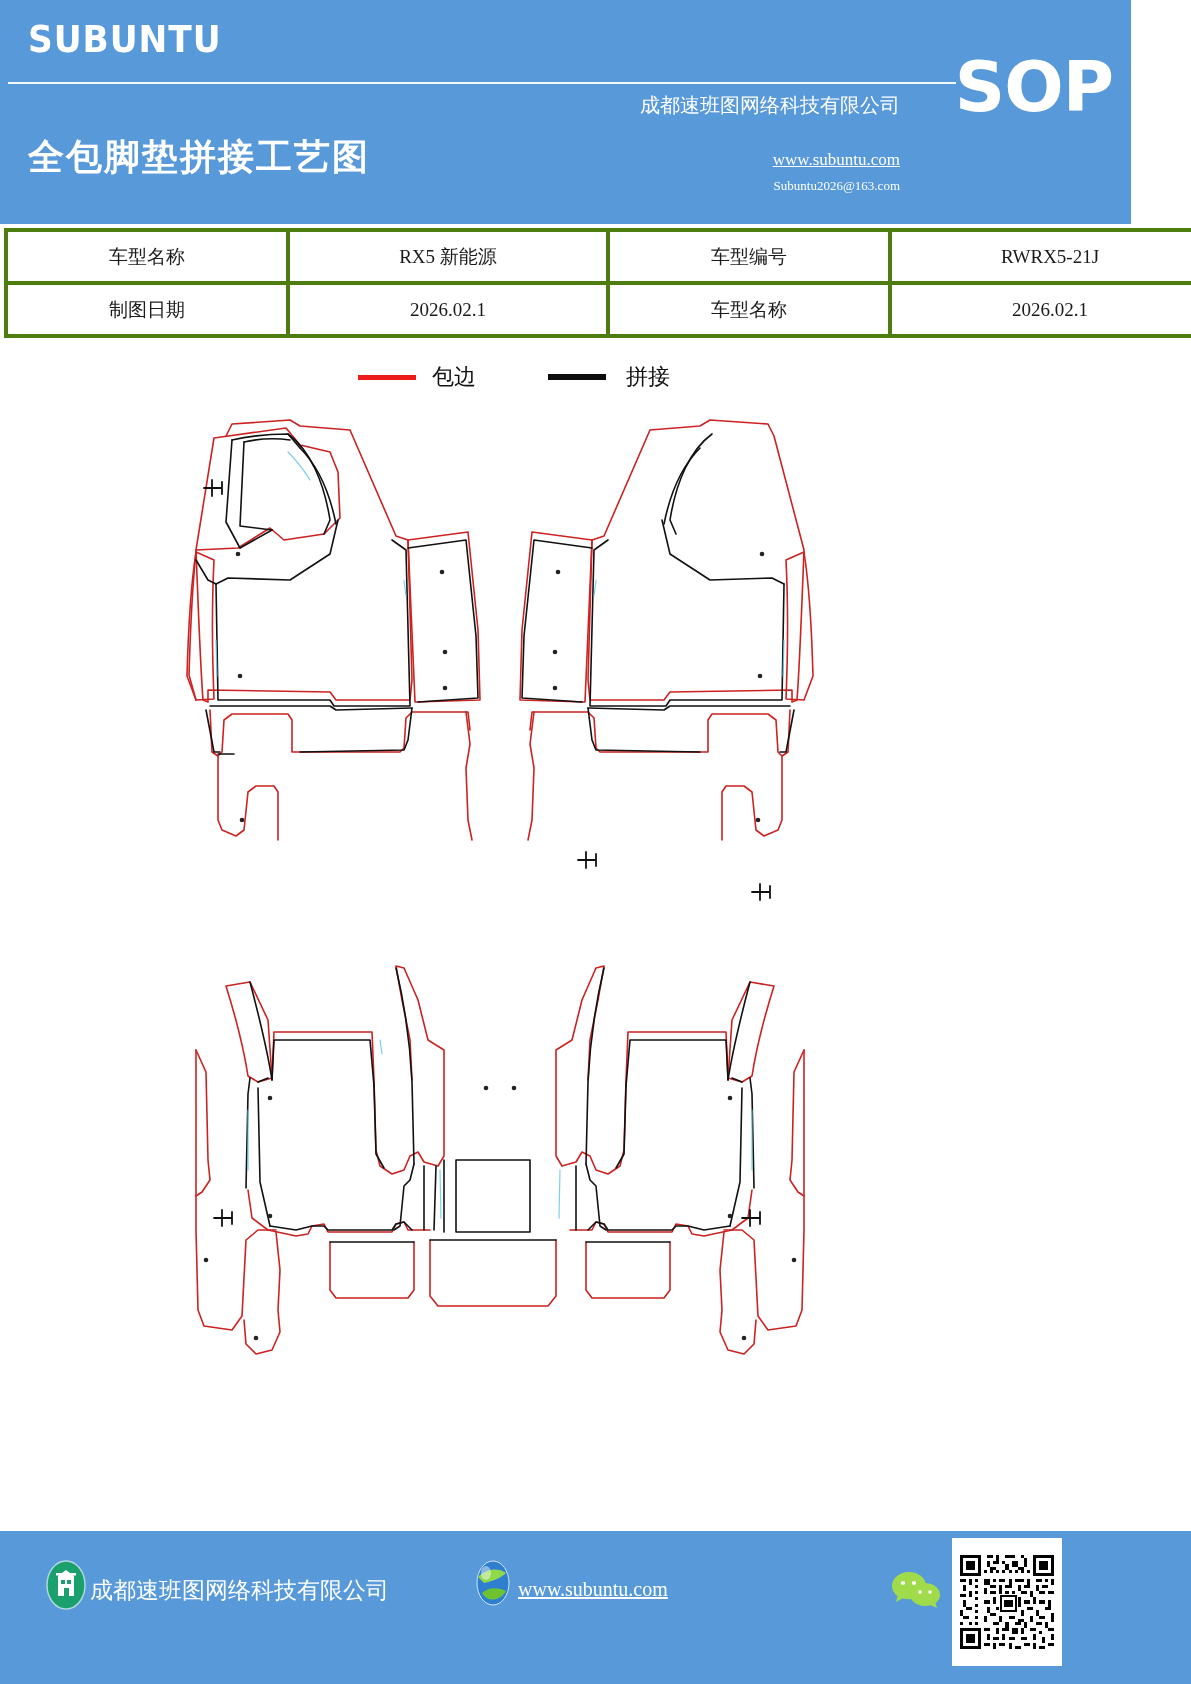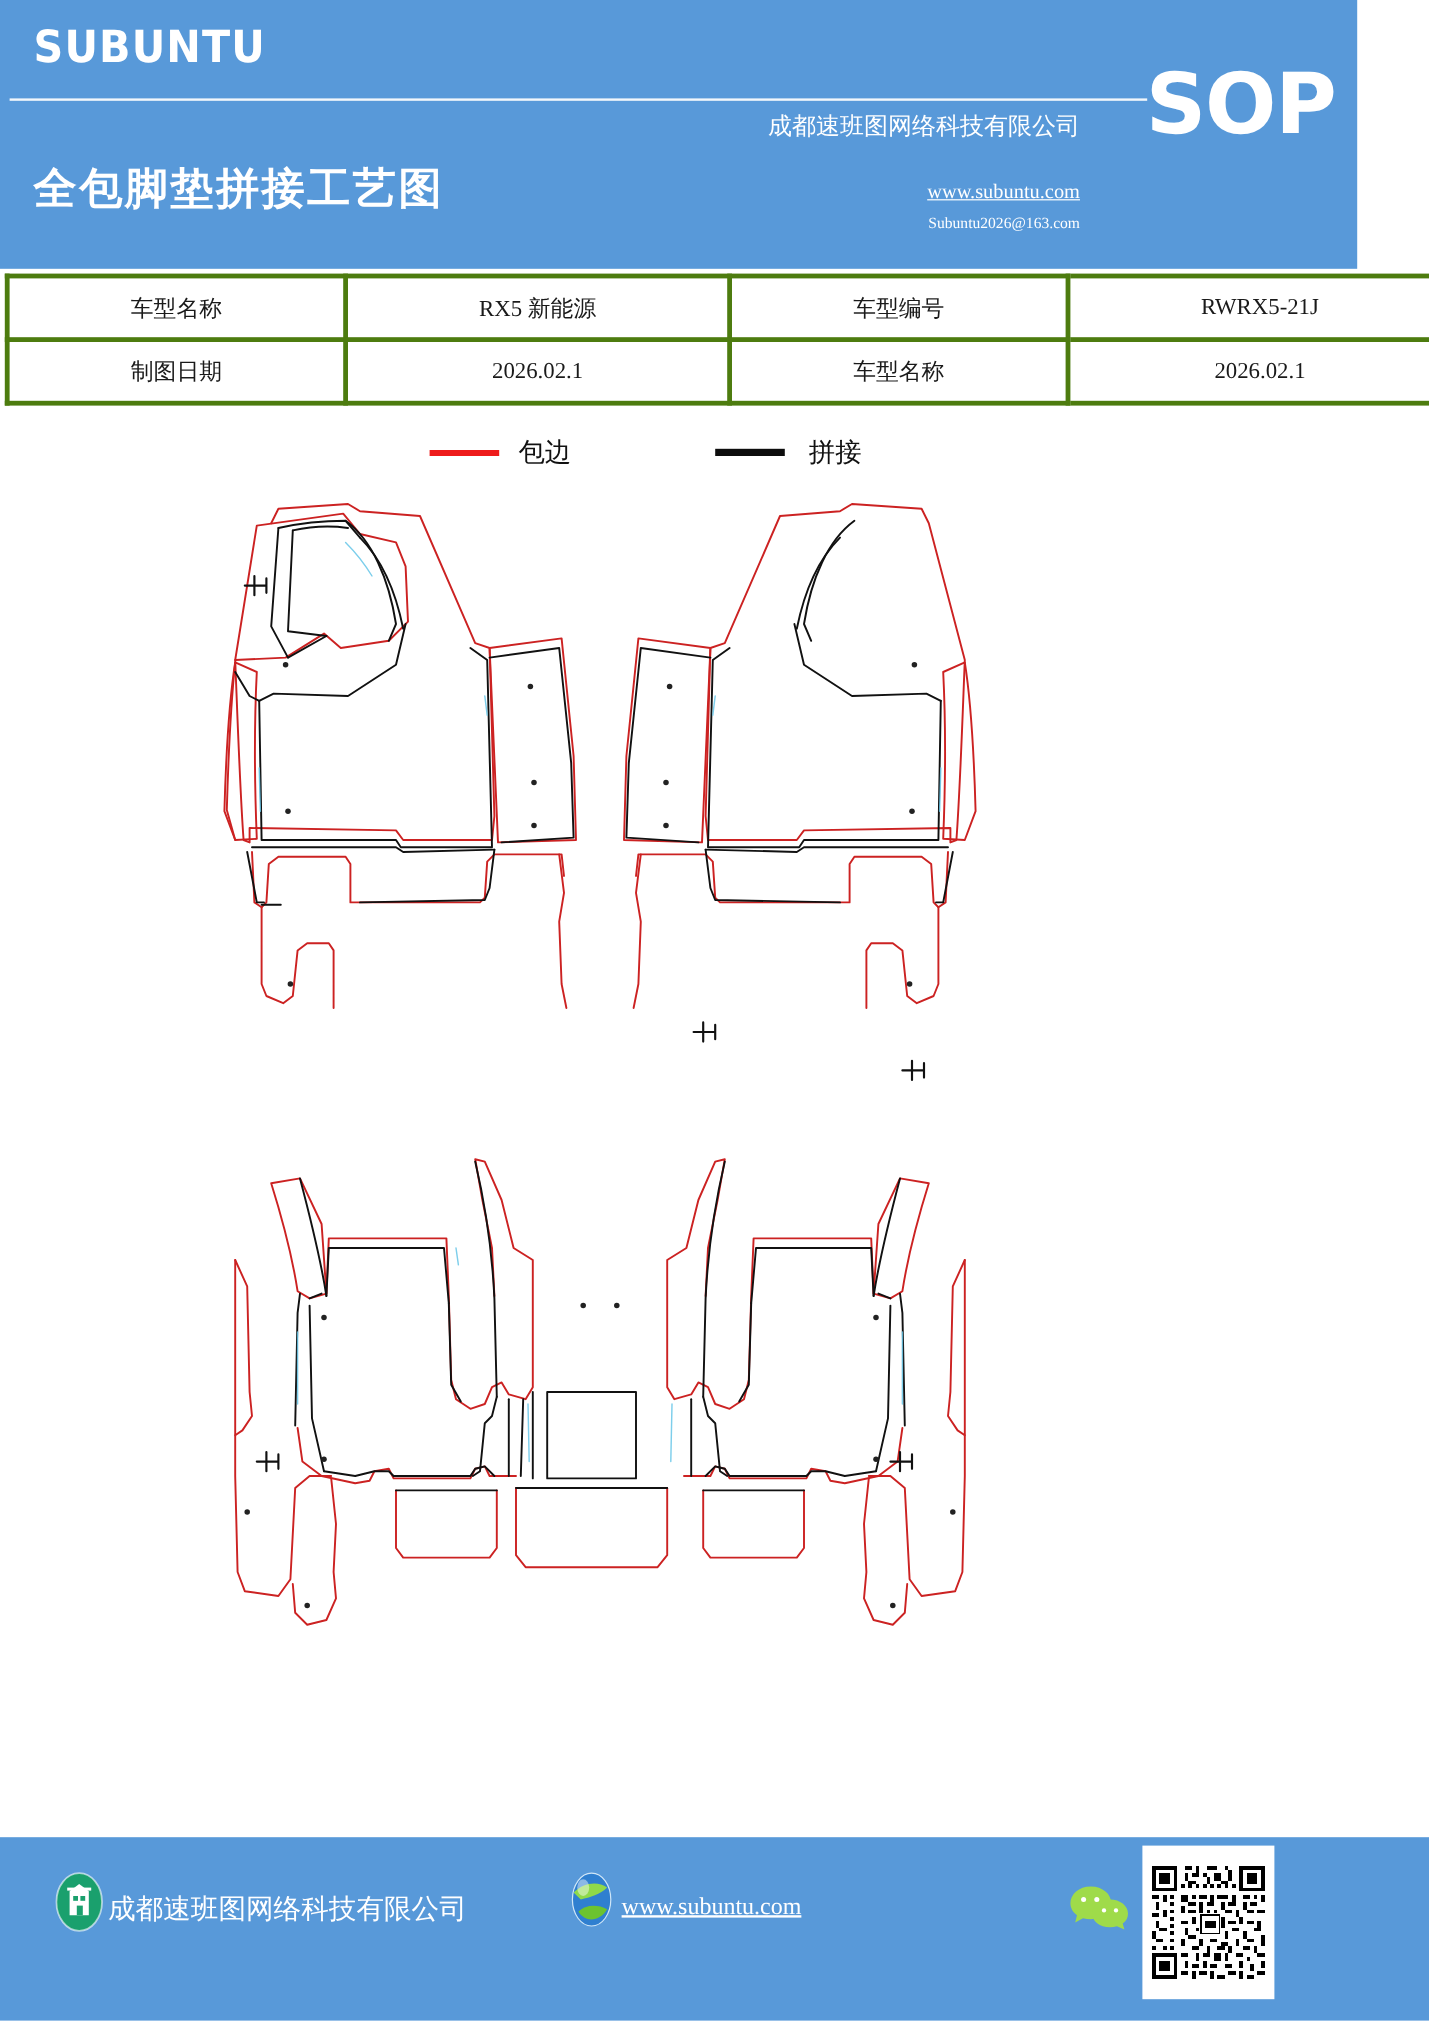--- a/index.html
+++ b/index.html
@@ -93,21 +93,21 @@
   .info-table td.value{width:314px;}
 
   
   .legend{
     position:absolute;left:0;top:362px;width:1191px;height:34px;padding-left:42px;
   }
   .legend-item{
     position:absolute;top:0;display:flex;align-items:center;gap:16px;
   }
   .legend-item.l1{left:358px;}
-  .legend-item.l2{left:596px;gap:20px;}
+  .legend-item.l2{left:548px;gap:20px;}
   .swatch{display:block;width:58px;height:5px;}
   .swatch.red{background:#ee1b1b;}
   .swatch.black{background:#0d0d0d;height:6px;}
   .legend-label{
     font-size:22px;color:#111;
     font-family:"Liberation Serif","DejaVu Serif",serif;
   }
 
   
   .drawing{

